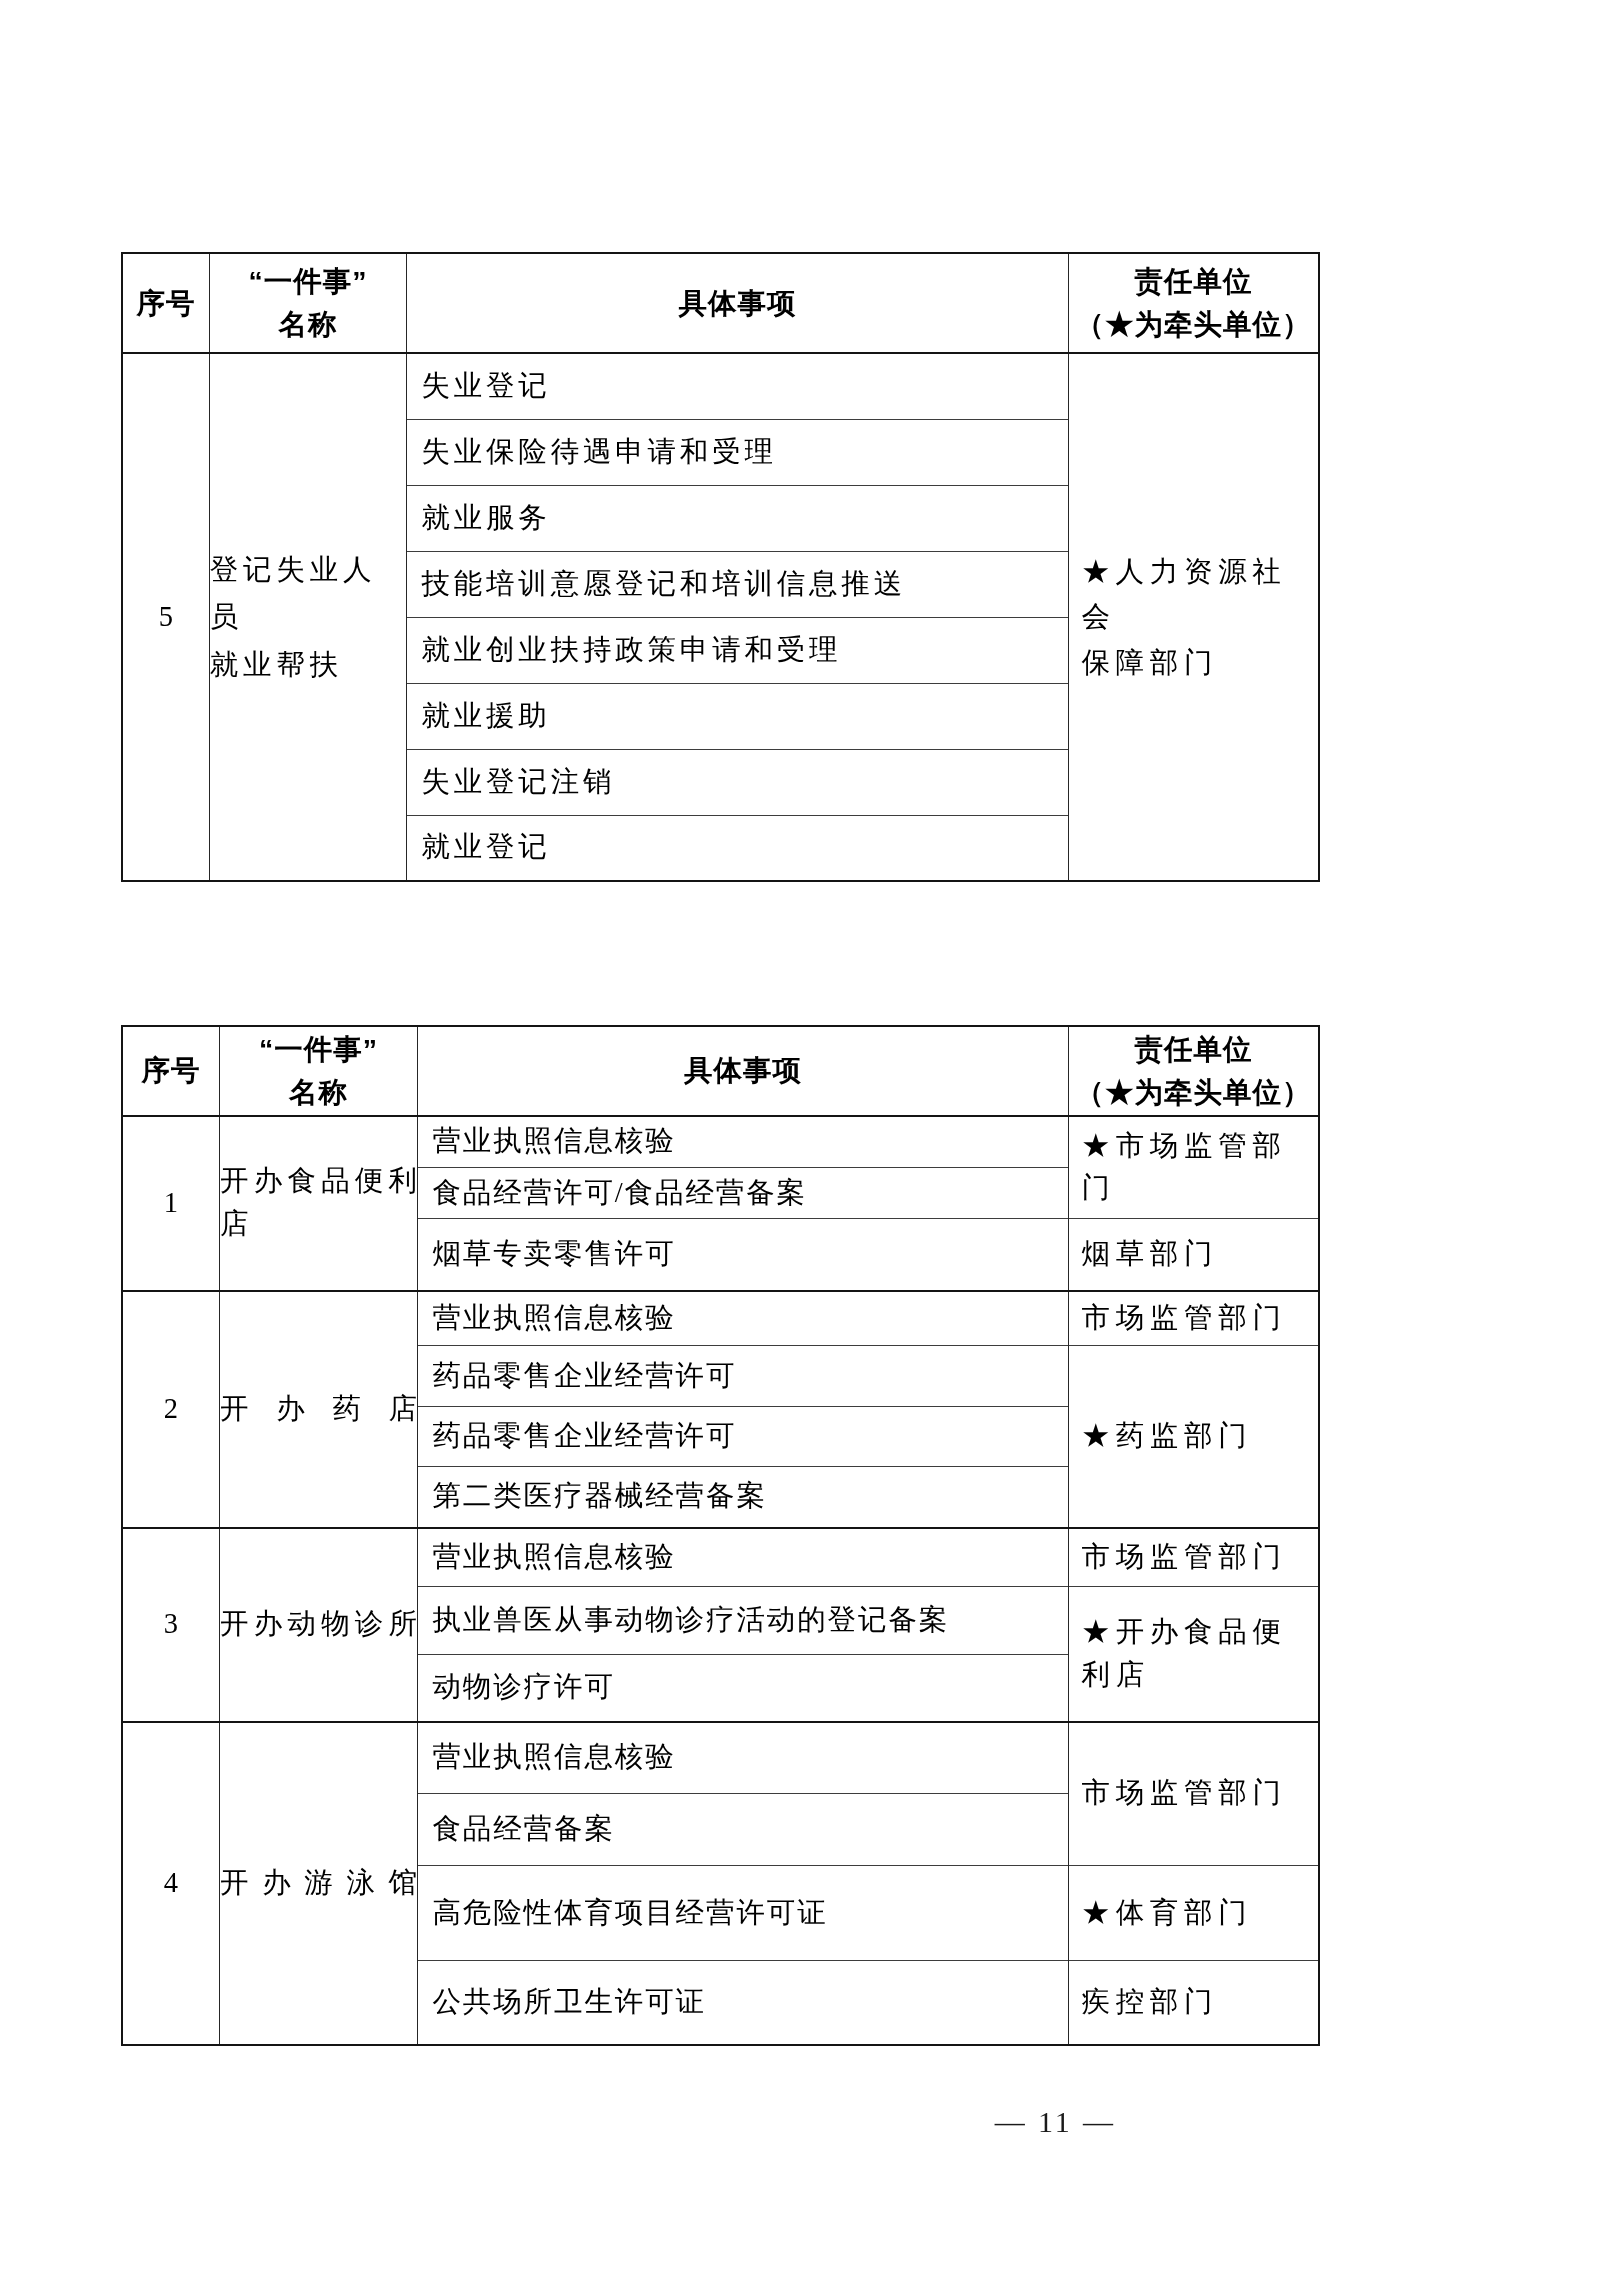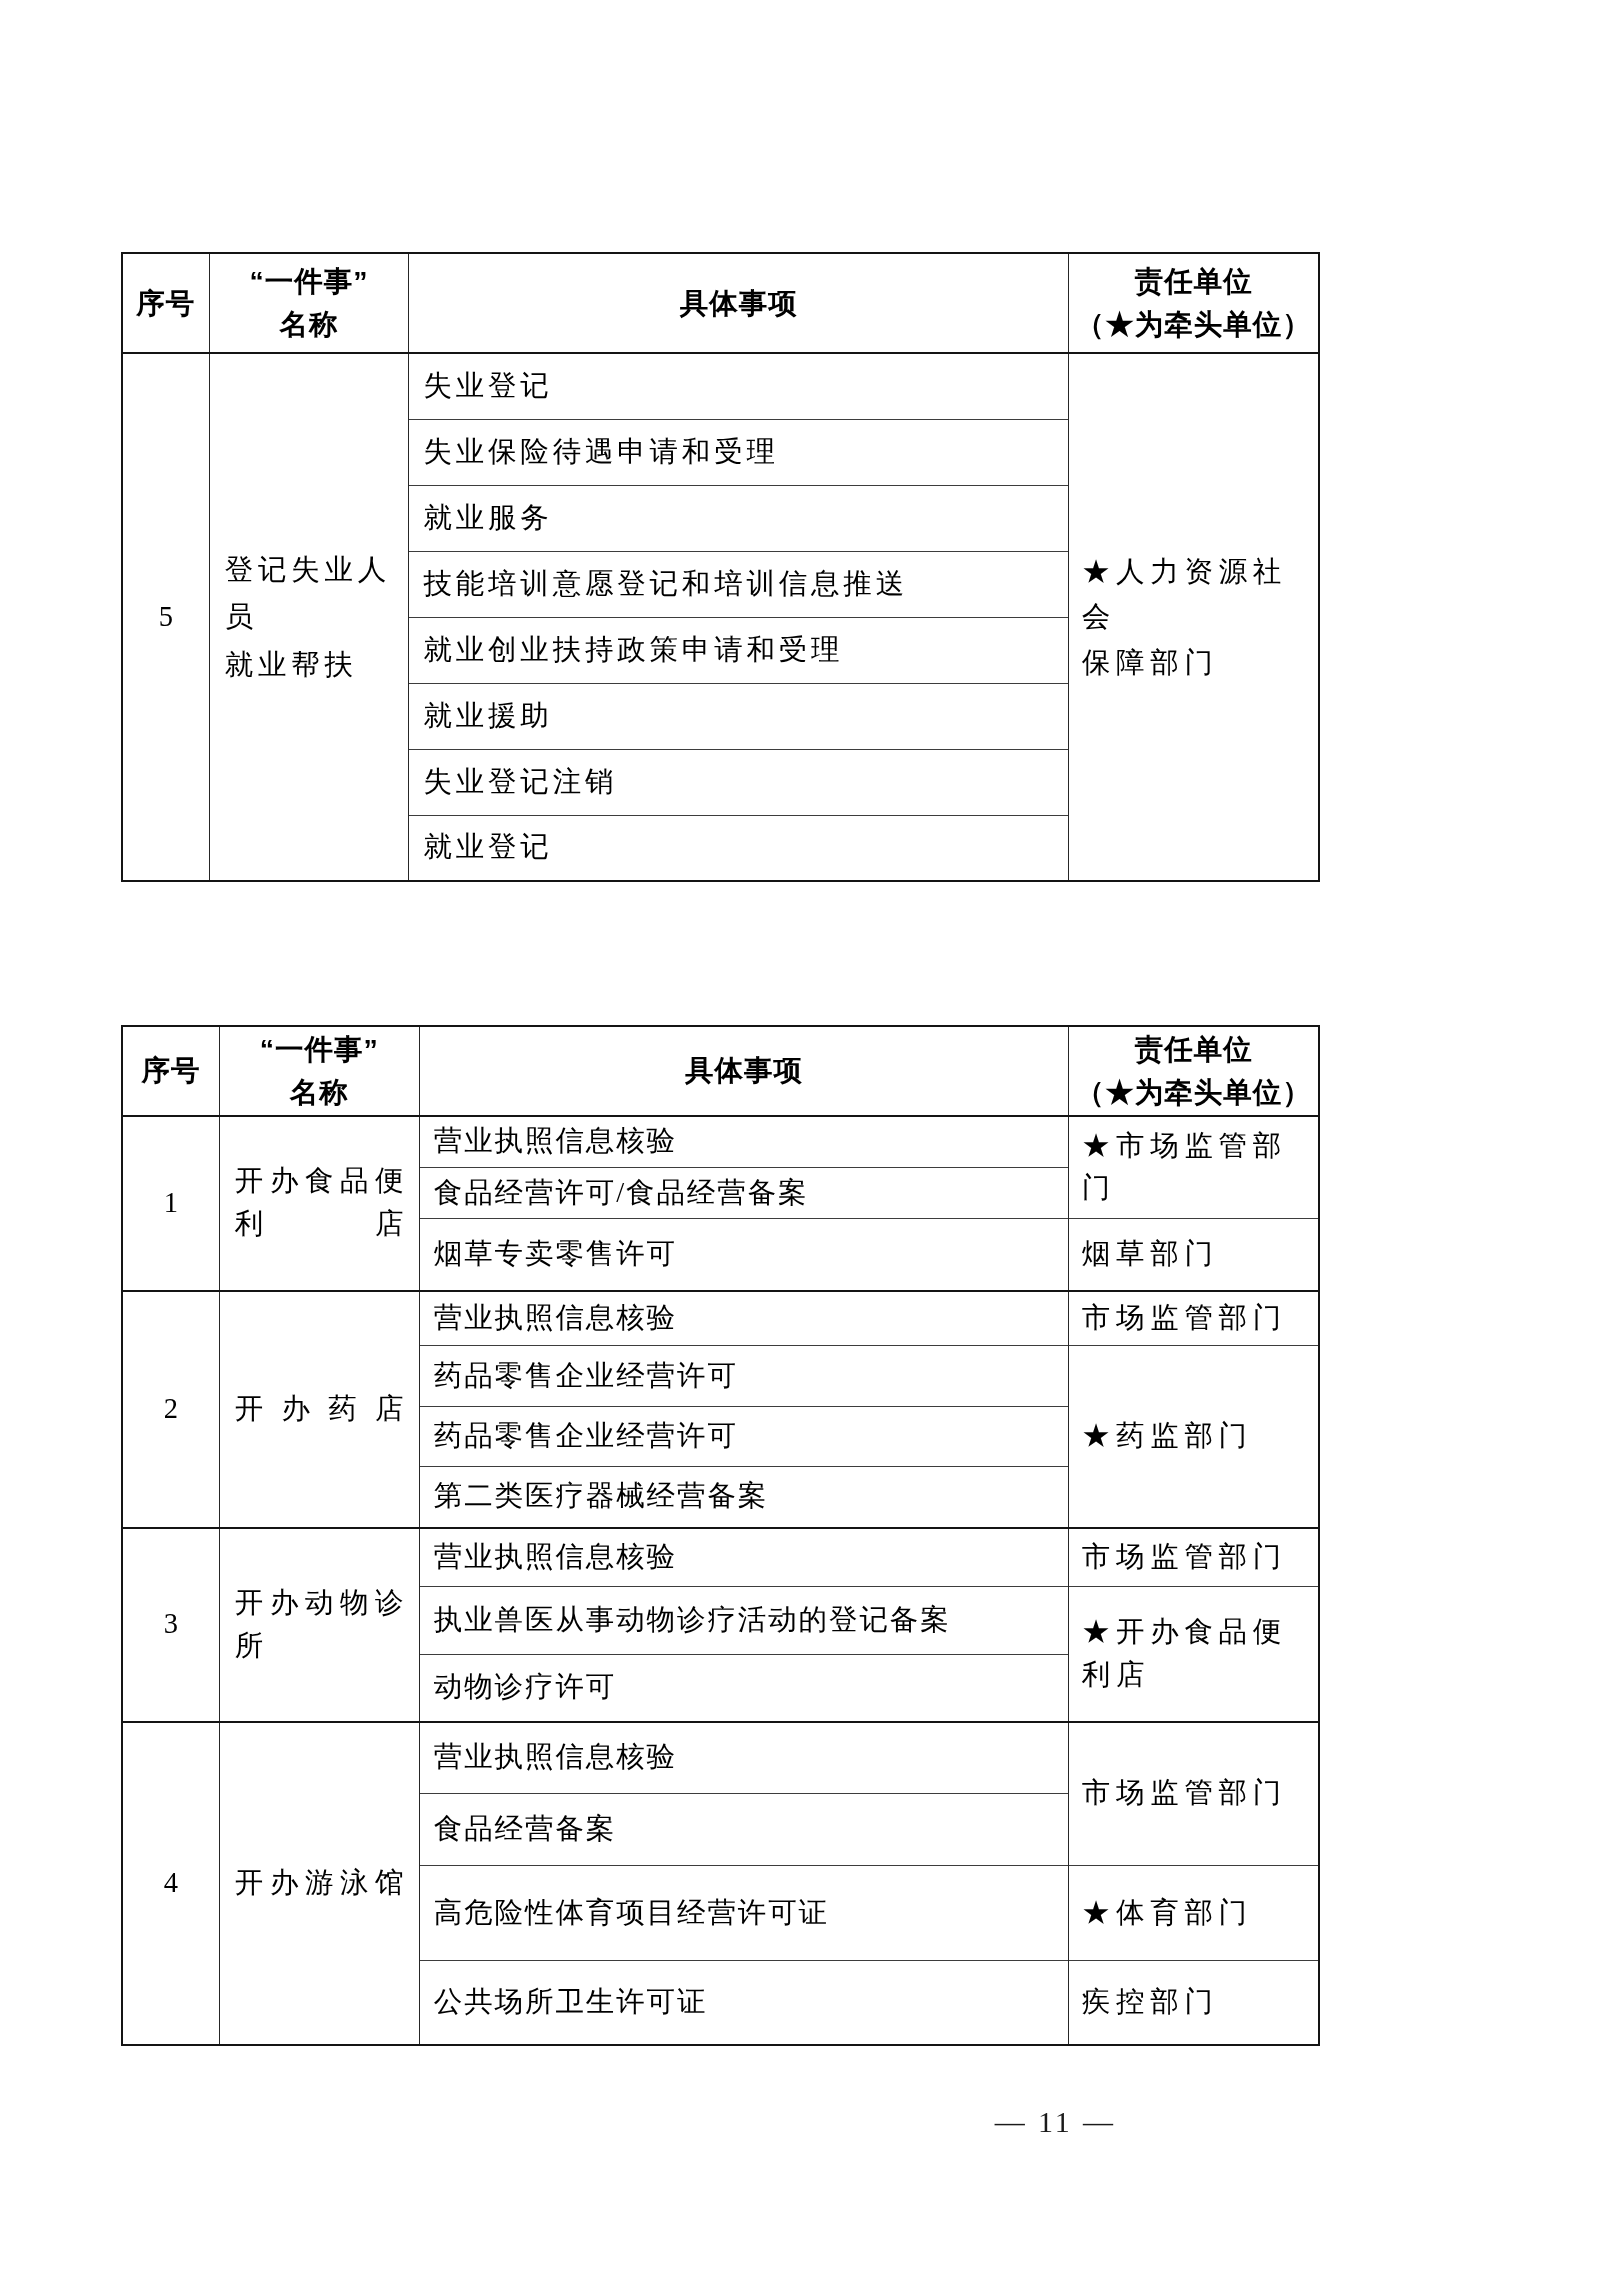--- a/index.html
+++ b/index.html
@@ -24,21 +24,21 @@
 
   .cell-header{
     font-family:"Liberation Sans",sans-serif;font-weight:bold;
     font-size:29.5px;text-align:center;letter-spacing:1px;
     white-space:pre-line;line-height:1.55;
   }
   .cell-index{
     text-align:center;font-size:29.5px;font-family:"Liberation Serif",serif;
   }
   .cell-name{
-    padding:0 15px;font-size:28.5px;
+    padding:0 0;font-size:28.5px;
     text-align:justify;text-align-last:justify;
   }
   .cell-name.multiline{
     white-space:pre-line;text-align:left;text-align-last:left;
     letter-spacing:4.8px;line-height:1.65;
   }
   .cell-item{
     padding-left:14.3px;padding-right:7.6px;text-align:left;
     font-size:28.5px;
   }

